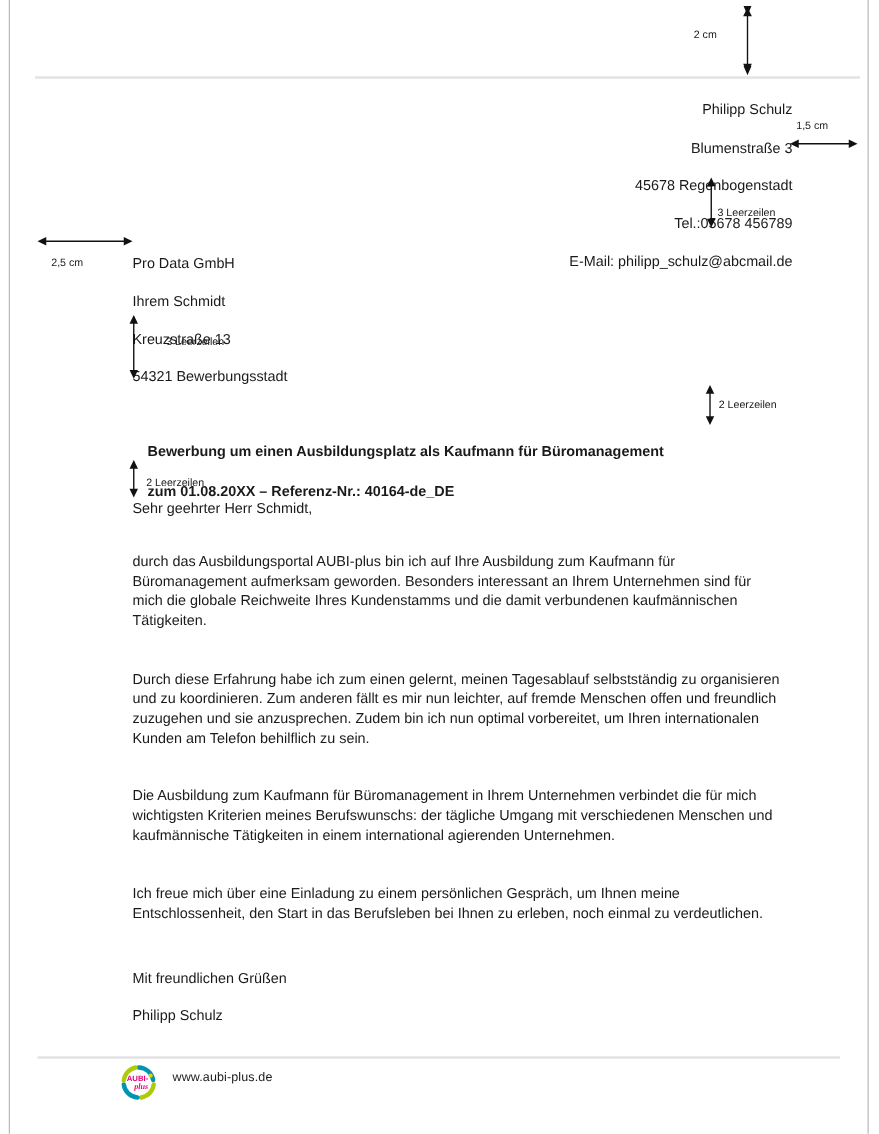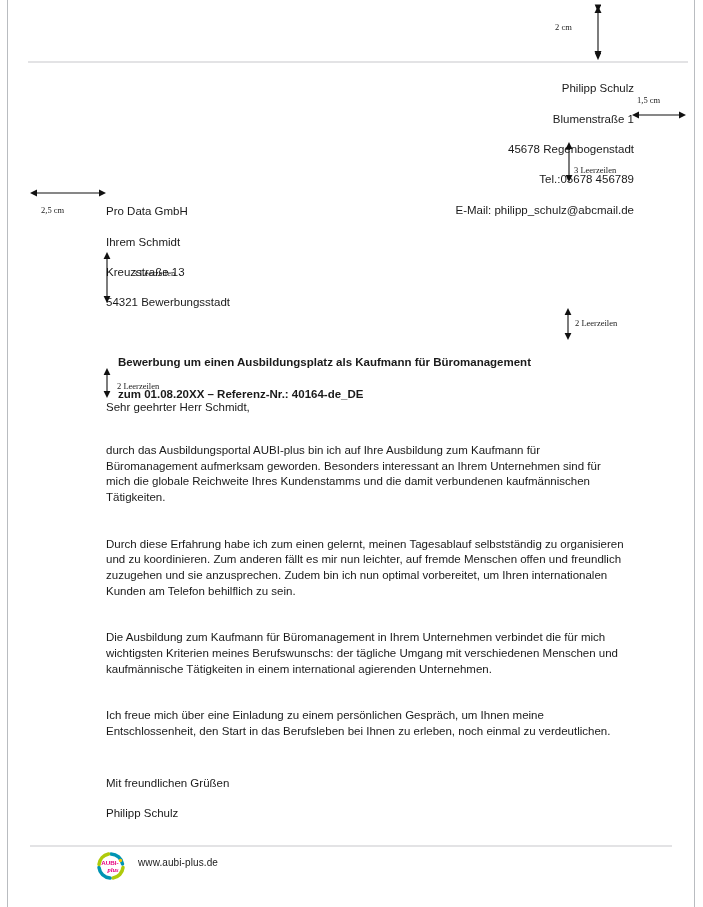--- a/index.html
+++ b/index.html
@@ -51,21 +51,21 @@
   #closing{
     left:106px;top:776px;width:420px;
   }
   #signature{
     left:106px;top:806px;width:420px;
   }
 
   
   .anno-label{
     position:absolute;font-size:8.5px;line-height:11px;color:#1a1a1a;
-    font-family:Liberation Serif, serif;white-space:nowrap;
+    font-family:Liberation Sans, sans-serif;white-space:nowrap;
   }
   .anno-svg{position:absolute;overflow:visible;}
 
   
   #footer-logo{
     position:absolute;left:95px;top:851px;width:32px;height:30px;
   }
   #footer-url{
     position:absolute;left:138px;top:857px;font-size:10px;color:#1a1a1a;
     letter-spacing:.1px;
@@ -76,21 +76,21 @@
 
 <div id="page">
 
   <div class="page-edge-left"></div>
   <div class="page-edge-right"></div>
   <div class="rule-top"></div>
   <div class="rule-footer"></div>
 
   <div class="tblock" id="sender">
     <div>Philipp Schulz</div>
-    <div>Blumenstraße 1</div>
+    <div>Blumenstraße 3</div>
     <div>45678 Regenbogenstadt</div>
     <div>Tel.:05678 456789</div>
     <div>E-Mail: philipp_schulz@abcmail.de</div>
   </div>
 
   <div class="tblock" id="recipient">
     <div>Pro Data GmbH</div>
     <div>Ihrem Schmidt</div>
     <div>Kreuzstraße 13</div>
     <div>54321 Bewerbungsstadt</div>

